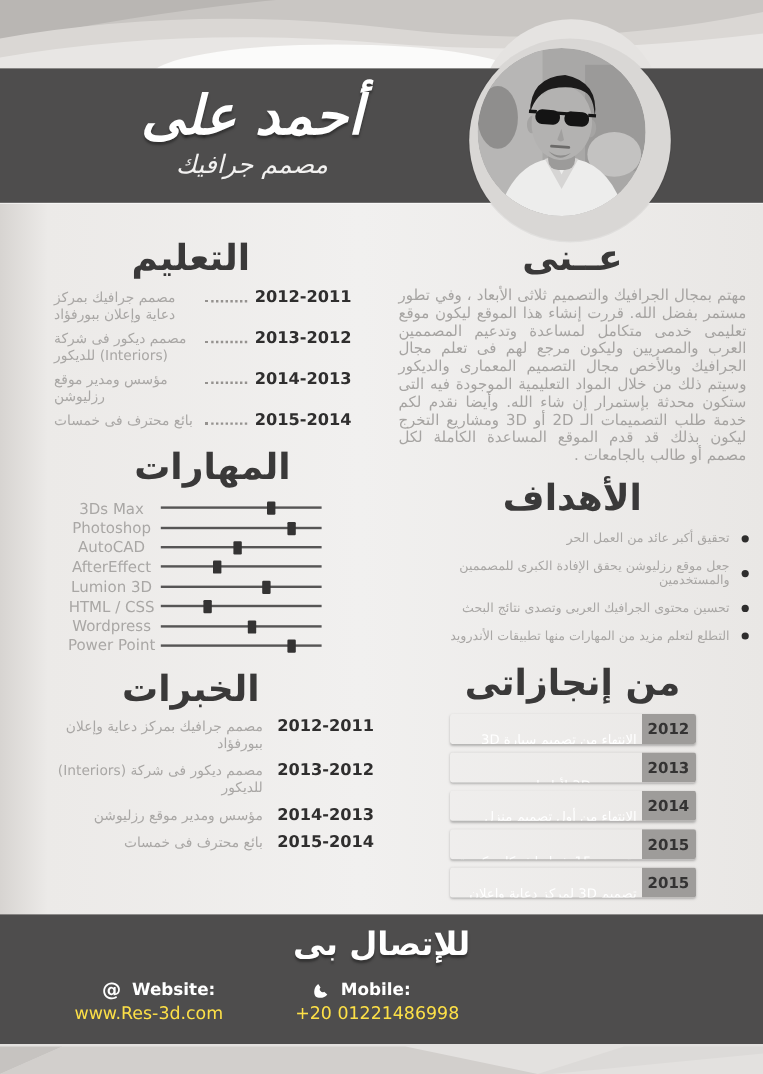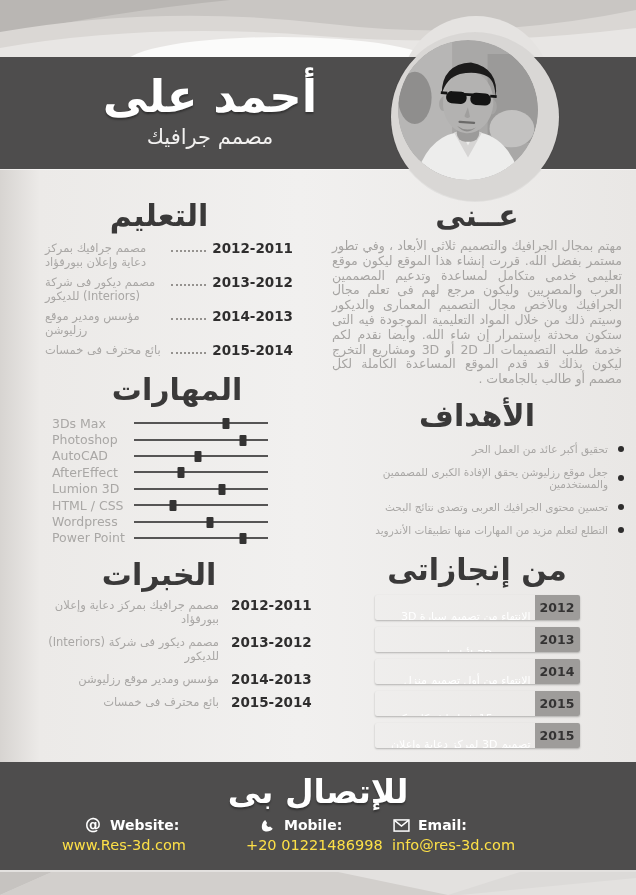--- a/index.html
+++ b/index.html
@@ -5,21 +5,21 @@
   html,body{margin:0;padding:0;}
   body{
     width:636px;height:895px;position:relative;overflow:hidden;
     font-family:"DejaVu Sans",sans-serif;
     background:linear-gradient(90deg,#d7d4d1 0px,#eceae8 40px,#f1f0ef 300px,#e9e7e5 636px);
   }
   
   .top-waves{position:absolute;top:0;left:0;width:636px;height:57px;}
   
   .band{position:absolute;top:57px;left:0;width:636px;height:112px;background:#4e4d4d;
-        box-shadow:0 1px 0 rgba(255,255,255,.55);}
+        box-shadow:0 1px 0 rgba(255,255,255,.55);font-style:italic;}
   .name-block{position:absolute;left:0;top:15px;width:420px;text-align:center;color:#fff;}
   .name{font-size:45px;font-weight:bold;line-height:50px;direction:rtl;
         text-shadow:0 2px 2px rgba(0,0,0,.35);}
   .subtitle{font-size:21px;line-height:30px;direction:rtl;color:#f2f1f0;}
   .photo-wrap{position:absolute;left:391px;top:-24px;width:154px;height:154px;border-radius:50%;
         background:#d9d7d5;padding:7px;box-shadow:0 0 0 1px rgba(0,0,0,.05);}
   .photo-wrap svg{display:block;border-radius:50%;}
   
   .col{position:absolute;top:185px;width:318px;}
   .col-left{left:0;}
@@ -30,21 +30,21 @@
   .about-text{direction:rtl;text-align:justify;color:#a6a4a2;font-size:12.5px;
         line-height:14.8px;margin:6px 14px 0 14px;}
   
   .edu-list{margin:8px 25px 0 45px;}
   .edu-row{display:flex;align-items:flex-start;margin-bottom:6px;}
   .edu-desc{width:120px;direction:rtl;text-align:left;font-size:11.5px;line-height:14px;color:#a9a7a5;}
   .edu-dots{flex:1;height:9px;border-bottom:2px dotted #95928f;margin:0 6px;}
   .edu-date{font-size:13.5px;font-weight:bold;color:#2f2e2e;line-height:14px;white-space:nowrap;}
   
   .skill-list{margin:8px 50px 0 52px;}
-  .skill-row{display:flex;align-items:center;height:16.4px;}
+  .skill-row{display:flex;align-items:center;height:16.4px;text-align:center;}
   .skill-label{width:82px;font-size:12.5px;color:#a9a7a5;white-space:nowrap;}
   .skill-track{flex:1;position:relative;height:16px;}
   .skill-track::before{content:"";position:absolute;left:0;right:0;top:7px;height:2px;background:#565555;}
   .skill-handle{position:absolute;top:3px;width:7px;height:11px;background:#343333;
         transform:translateX(-50%);border-radius:1px;}
   
   .exp-list{margin:6px 25px 0 45px;}
   .exp-row{display:flex;align-items:flex-start;margin-bottom:9px;}
   .exp-desc{flex:1;direction:rtl;text-align:right;font-size:11.5px;line-height:14px;color:#a9a7a5;margin-right:12px;}
   .exp-date{width:62px;font-size:13.5px;font-weight:bold;color:#2f2e2e;line-height:14px;white-space:nowrap;}
@@ -56,21 +56,21 @@
   
   .ach-list{margin:8px auto 0;width:205px;}
   .ach-row{display:flex;height:25px;margin-bottom:7px;border-radius:2px;overflow:hidden;
         box-shadow:0 1px 2px rgba(0,0,0,.25);}
   .ach-text{flex:1;background:#0f766e;color:#fff;font-size:11px;direction:rtl;
         display:flex;align-items:center;justify-content:center;padding:0 4px;margin-top:28px;}
   .ach-year{width:45px;background:#9e9c9a;color:#343333;font-size:12.5px;font-weight:bold;
         display:flex;align-items:center;justify-content:center;}
   
   .footer{position:absolute;top:762px;left:0;width:636px;height:108px;background:#4e4d4d;color:#fff;}
-  .footer-title{font-size:33px;font-weight:bold;text-align:center;direction:rtl;margin-top:10px;
+  .footer-title{font-size:27px;font-weight:bold;text-align:center;direction:rtl;margin-top:10px;
         text-shadow:0 2px 2px rgba(0,0,0,.35);}
   .contact-col{position:absolute;top:54px;}
   .contact-head{display:flex;align-items:center;font-size:14px;font-weight:bold;gap:8px;}
   .contact-head .ci{width:18px;height:18px;flex:none;display:flex;align-items:center;justify-content:center;}
   .contact-val{font-size:14.5px;margin-top:3px;color:#fde047;}
   .cc-web{left:62px;}  .cc-web .contact-head{margin-left:22px;}
   .cc-mob{left:246px;} .cc-mob .contact-head{margin-left:12px;}
   .cc-mail{left:392px;}
   .at-glyph{font-size:16px;font-weight:bold;line-height:18px;}
   
@@ -298,32 +298,20 @@
       <span class="ci">
         <svg width="15" height="15" viewBox="0 0 16 16">
           <path d="M3,13 C1,10 2,4.5 5.5,2.2 L7.6,5.2 C6.6,6.2 6.6,7.2 7.6,8.4 C8.6,9.6 9.6,9.8 10.8,9 L13.6,11.4 C11.4,14.6 6,15.4 3,13 Z" fill="#fff"></path>
         </svg>
       </span>
       <span>Mobile:</span>
     </div>
     <div class="contact-val">+20 01221486998</div>
   </div>
 
-  <div class="contact-col cc-mail">
-    <div class="contact-head">
-      <span class="ci">
-        <svg width="17" height="13" viewBox="0 0 18 14">
-          <rect x="1" y="1" width="16" height="12" fill="none" stroke="#fff" stroke-width="1.6"></rect>
-          <path d="M1.5,1.5 L9,7.5 L16.5,1.5" fill="none" stroke="#fff" stroke-width="1.6"></path>
-        </svg>
-      </span>
-      <span>Email:</span>
-    </div>
-    <div class="contact-val">info@res-3d.com</div>
-  </div>
 </div>
 
 <div class="bottom-strip">
   <svg width="636" height="25" viewBox="0 0 636 25" preserveAspectRatio="none">
     <rect width="636" height="25" fill="#e3e1df"></rect>
     <polygon points="0,25 52,2 338,2 448,25" fill="#d2cfcc"></polygon>
     <polygon points="0,2 52,2 0,25" fill="#c6c3c0"></polygon>
     <polygon points="448,25 520,2 636,2 636,8 460,25" fill="#dcdad8"></polygon>
   </svg>
 </div>

